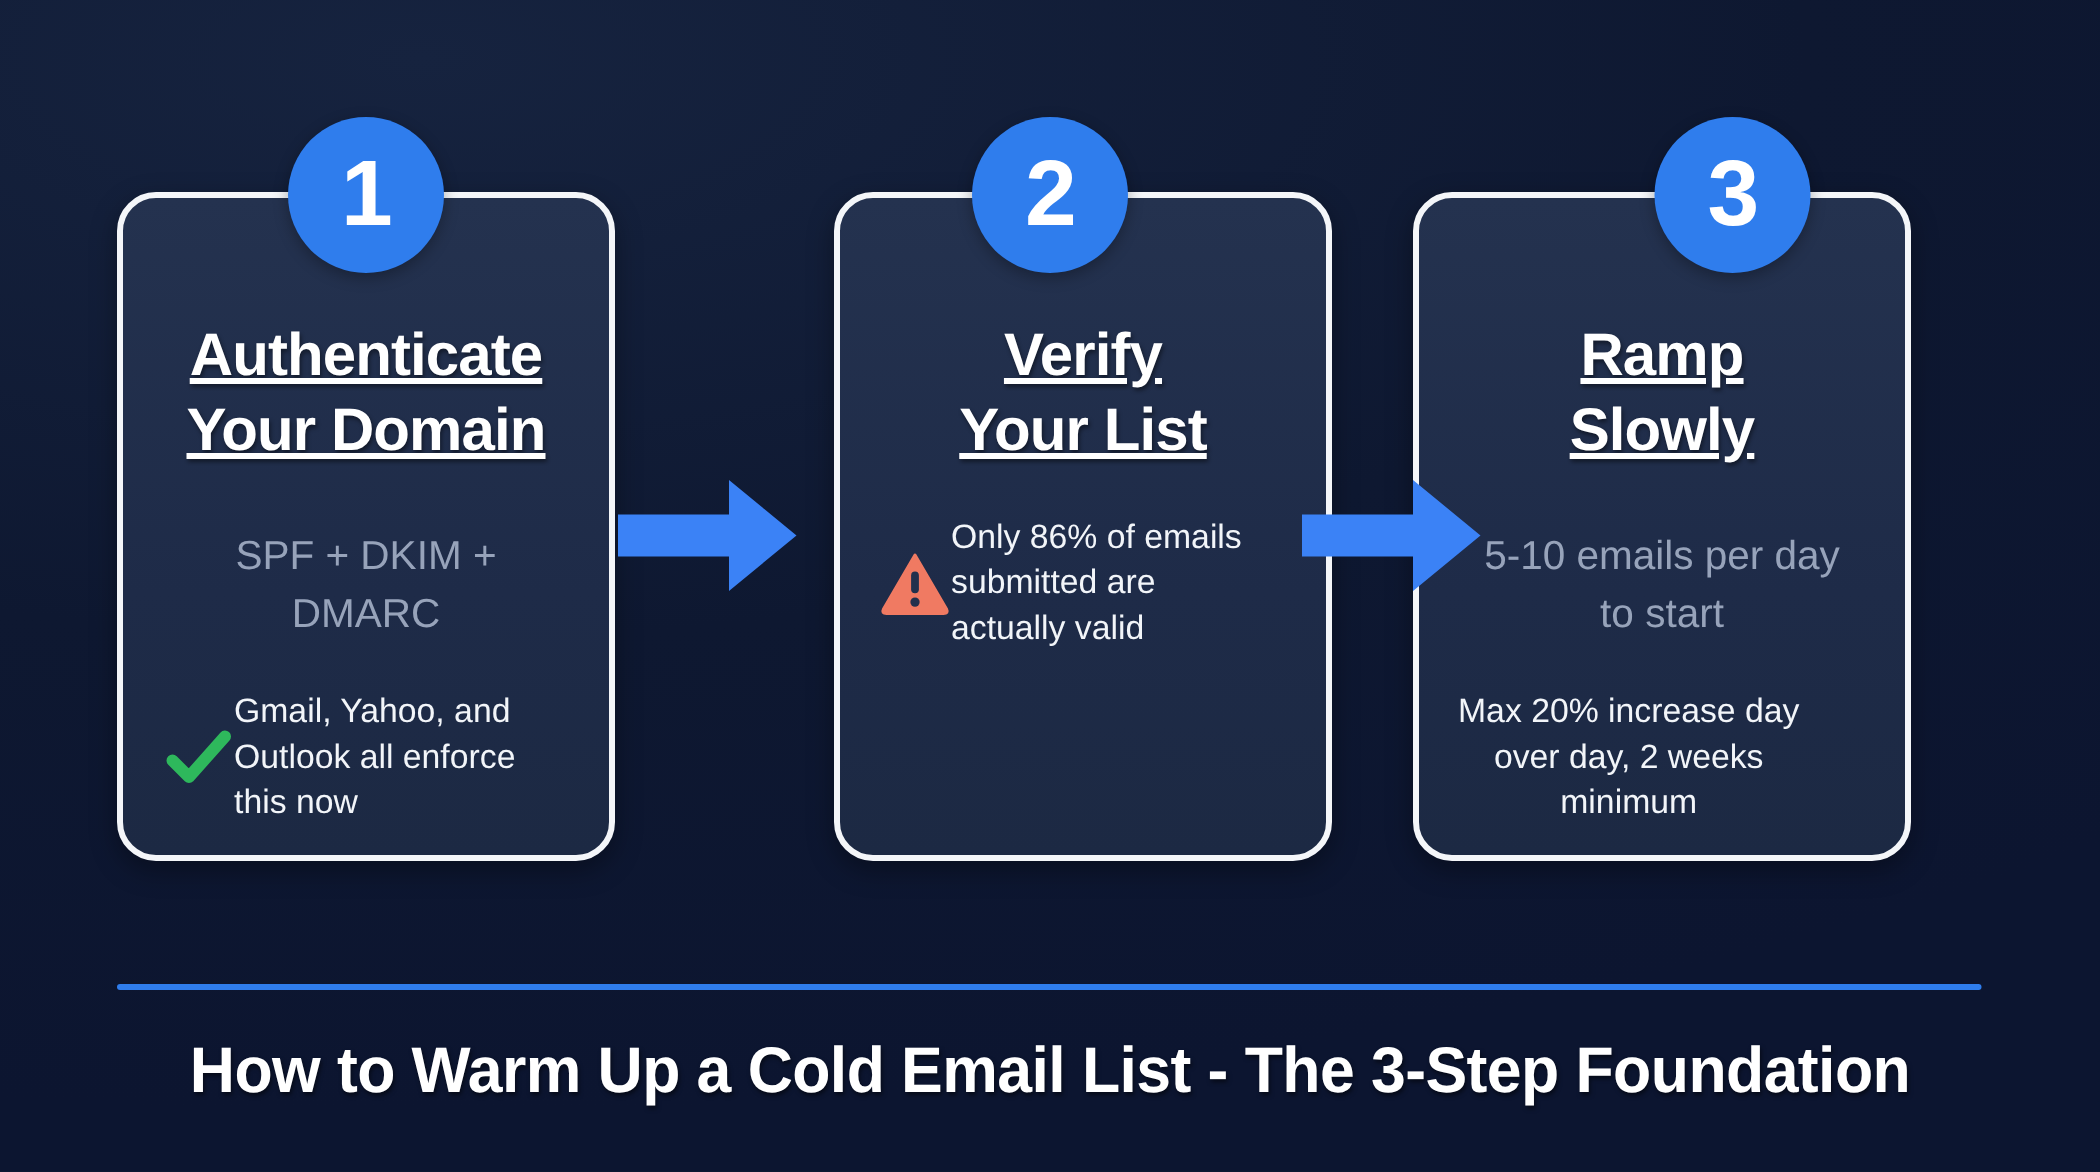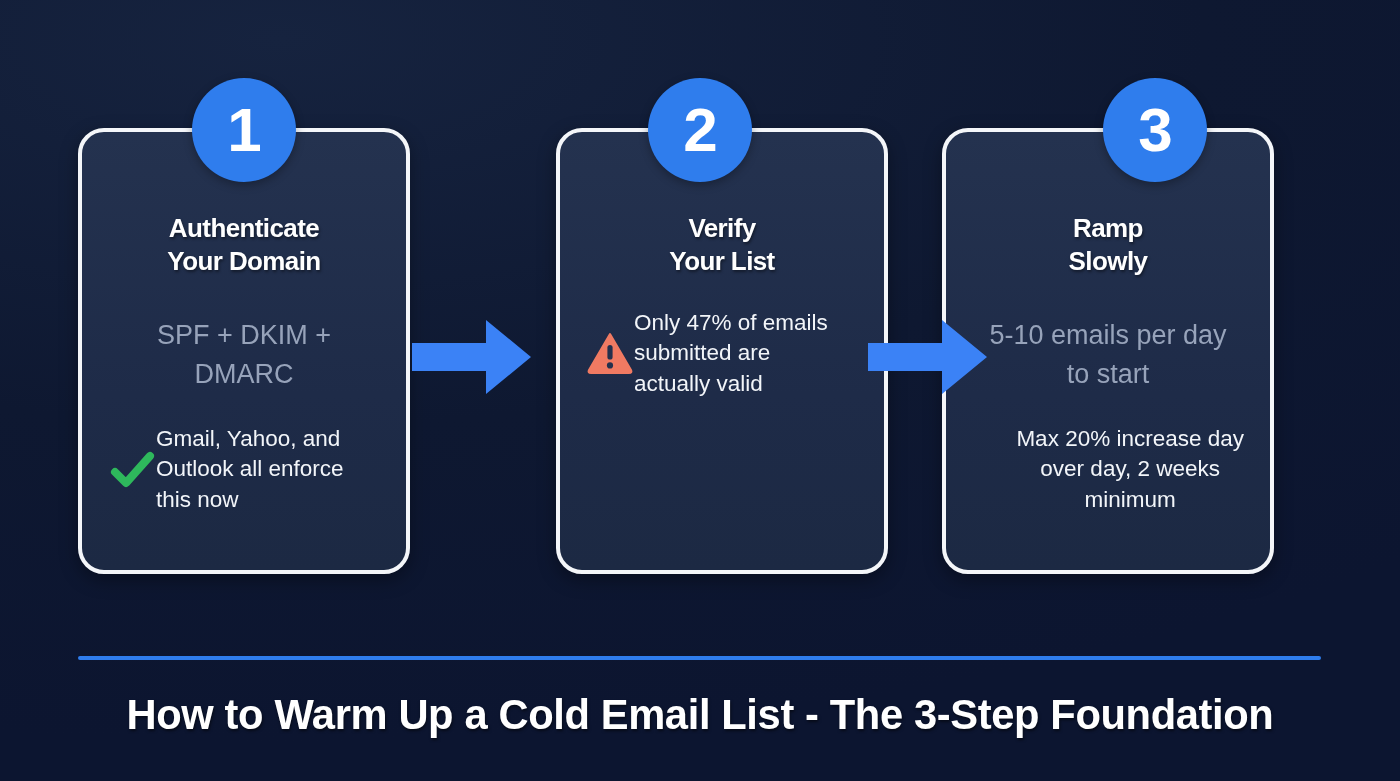--- a/index.html
+++ b/index.html
@@ -71,29 +71,30 @@
     letter-spacing: -1px;
     box-shadow: 0 3px 10px rgba(0,0,0,0.30);
     z-index: 5;
   }
 
   .badge.b1 { left: 192px; }
   .badge.b2 { left: 648px; }
   .badge.b3 { left: 1103px; }
 
   .card-title {
-    font-size: 26px;
+    font-size: 40px;
     font-weight: bold;
     color: #ffffff;
     text-align: center;
     line-height: 1.26;
     letter-spacing: -0.6px;
     text-shadow: 1px 2px 3px rgba(0,0,0,0.45);
     margin-top: 22px;
     white-space: pre-line;
+    text-decoration: underline;
   }
 
   .card-sub {
     font-size: 27px;
     color: #97a3ba;
     text-align: center;
     line-height: 1.45;
     margin-top: 38px;
     white-space: pre-line;
   }
@@ -101,21 +102,21 @@
   .note {
     display: flex;
     align-items: center;
     gap: 0;
     margin-top: 30px;
     width: 100%;
     padding: 0 4px;
   }
 
   .note.center-note {
-    justify-content: flex-end;
+    justify-content: flex-start;
   }
 
   .note-icon {
     flex: 0 0 auto;
     width: 48px;
     height: 48px;
     position: relative;
   }
 
   .note-text {
@@ -191,21 +192,21 @@
       <div class="card-title">Verify
 Your List</div>
       <div class="note">
         <div class="note-icon">
           <svg viewBox="0 0 48 48" width="48" height="48" aria-hidden="true">
             <path d="M24 5 L45 41 Q46.5 44 43 44 L5 44 Q1.5 44 3 41 Z" fill="#f07a62" stroke="#f07a62" stroke-width="2" stroke-linejoin="round"></path>
             <rect x="21.4" y="16" width="5.2" height="14.5" rx="2.6" fill="#22304d"></rect>
             <circle cx="24" cy="36.4" r="3.1" fill="#22304d"></circle>
           </svg>
         </div>
-        <div class="note-text">Only 47% of emails
+        <div class="note-text">Only 86% of emails
 submitted are
 actually valid</div>
       </div>
     </div>
 
     <div class="step-card c3">
       <div class="card-title">Ramp
 Slowly</div>
       <div class="card-sub">5-10 emails per day
 to start</div>

